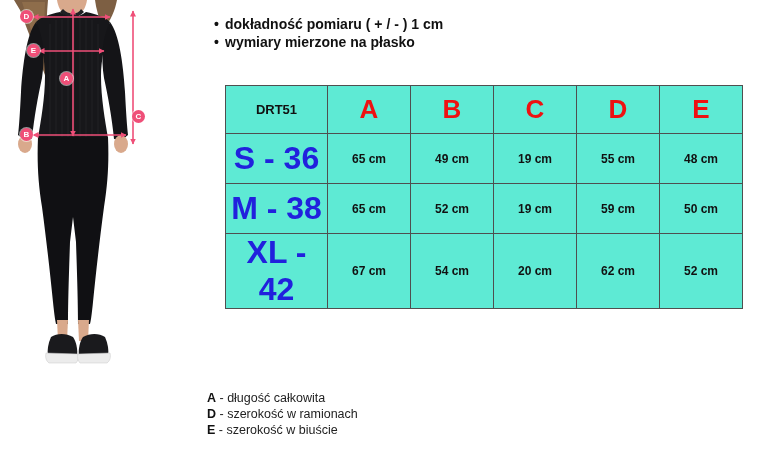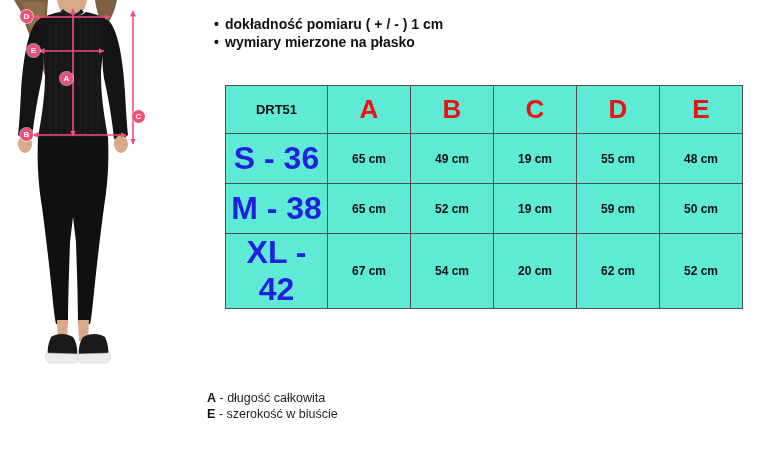--- a/index.html
+++ b/index.html
@@ -144,16 +144,17 @@
       <td class="cn val">54 cm</td>
       <td class="cn val">20 cm</td>
       <td class="cn val">62 cm</td>
       <td class="cn val">52 cm</td>
     </tr>
   </tbody>
     </table>
 
   <div class="legend">
     <div class="legend-item"><b>A</b><span> - </span><span>długość całkowita</span></div>
+    <div class="legend-item"><b>D</b><span> - </span><span>szerokość w ramionach</span></div>
     <div class="legend-item"><b>E</b><span> - </span><span>szerokość w biuście</span></div>
   </div>
 
 </div>
 
 </body></html>

